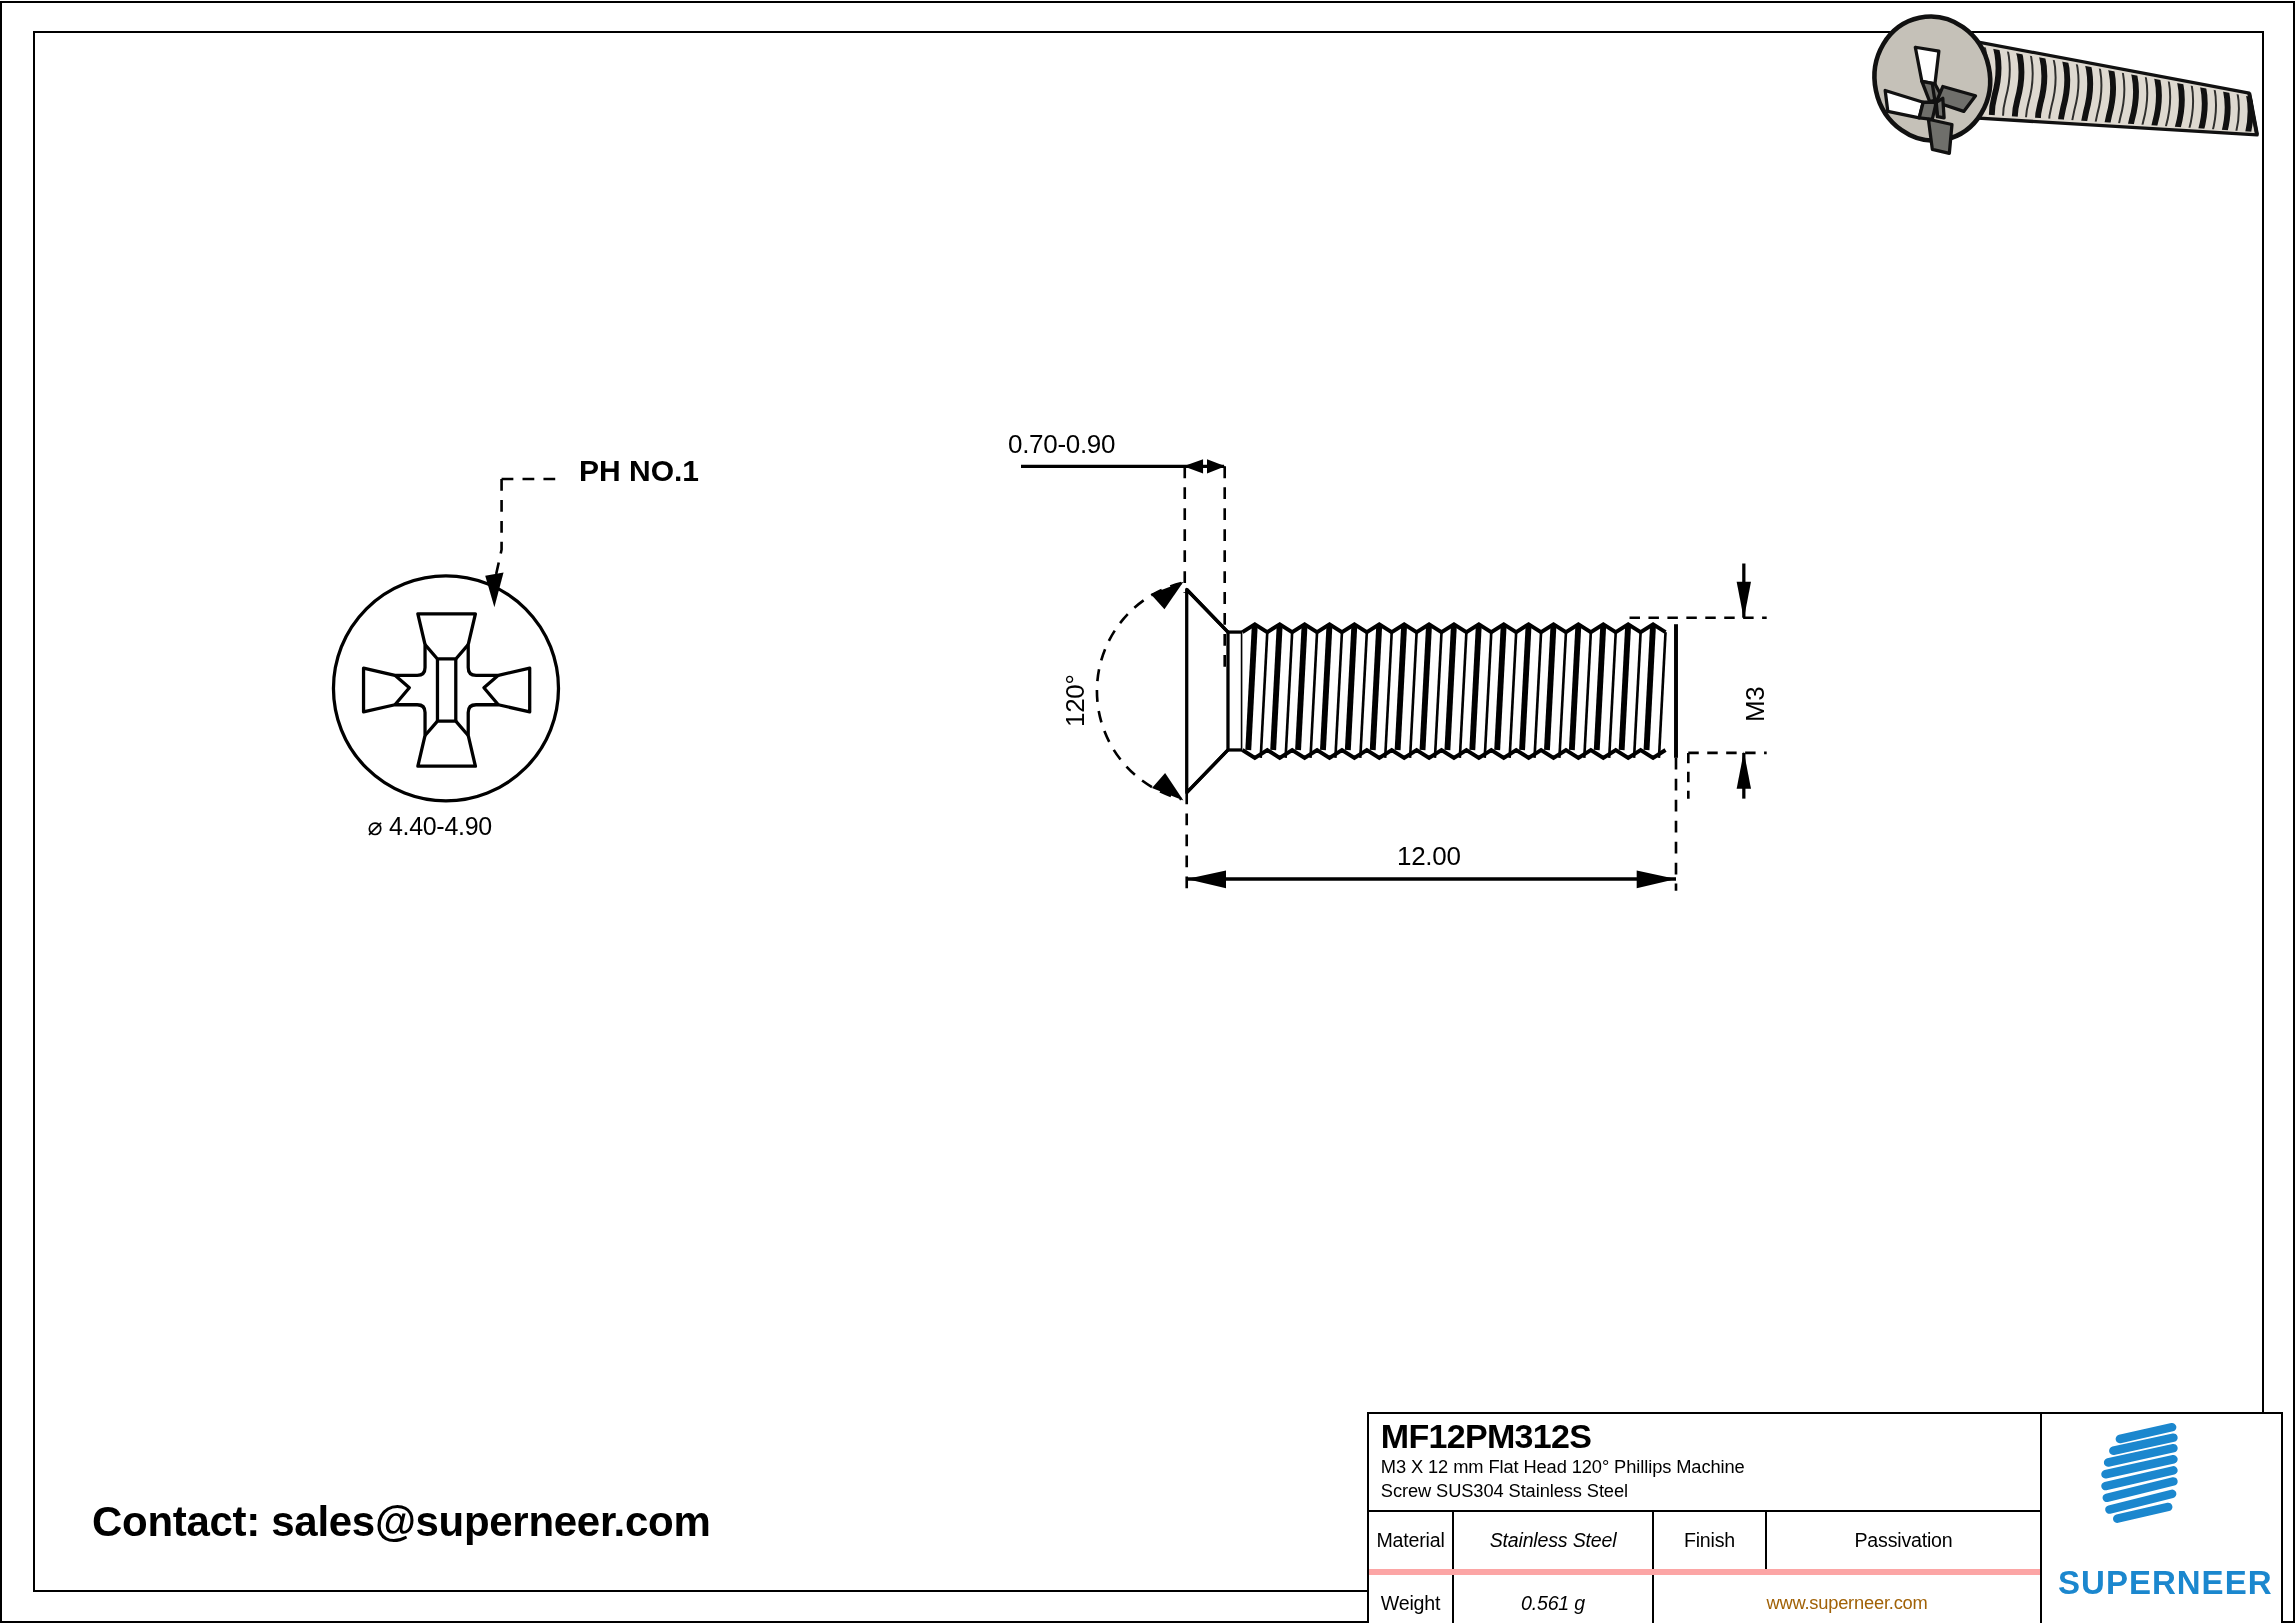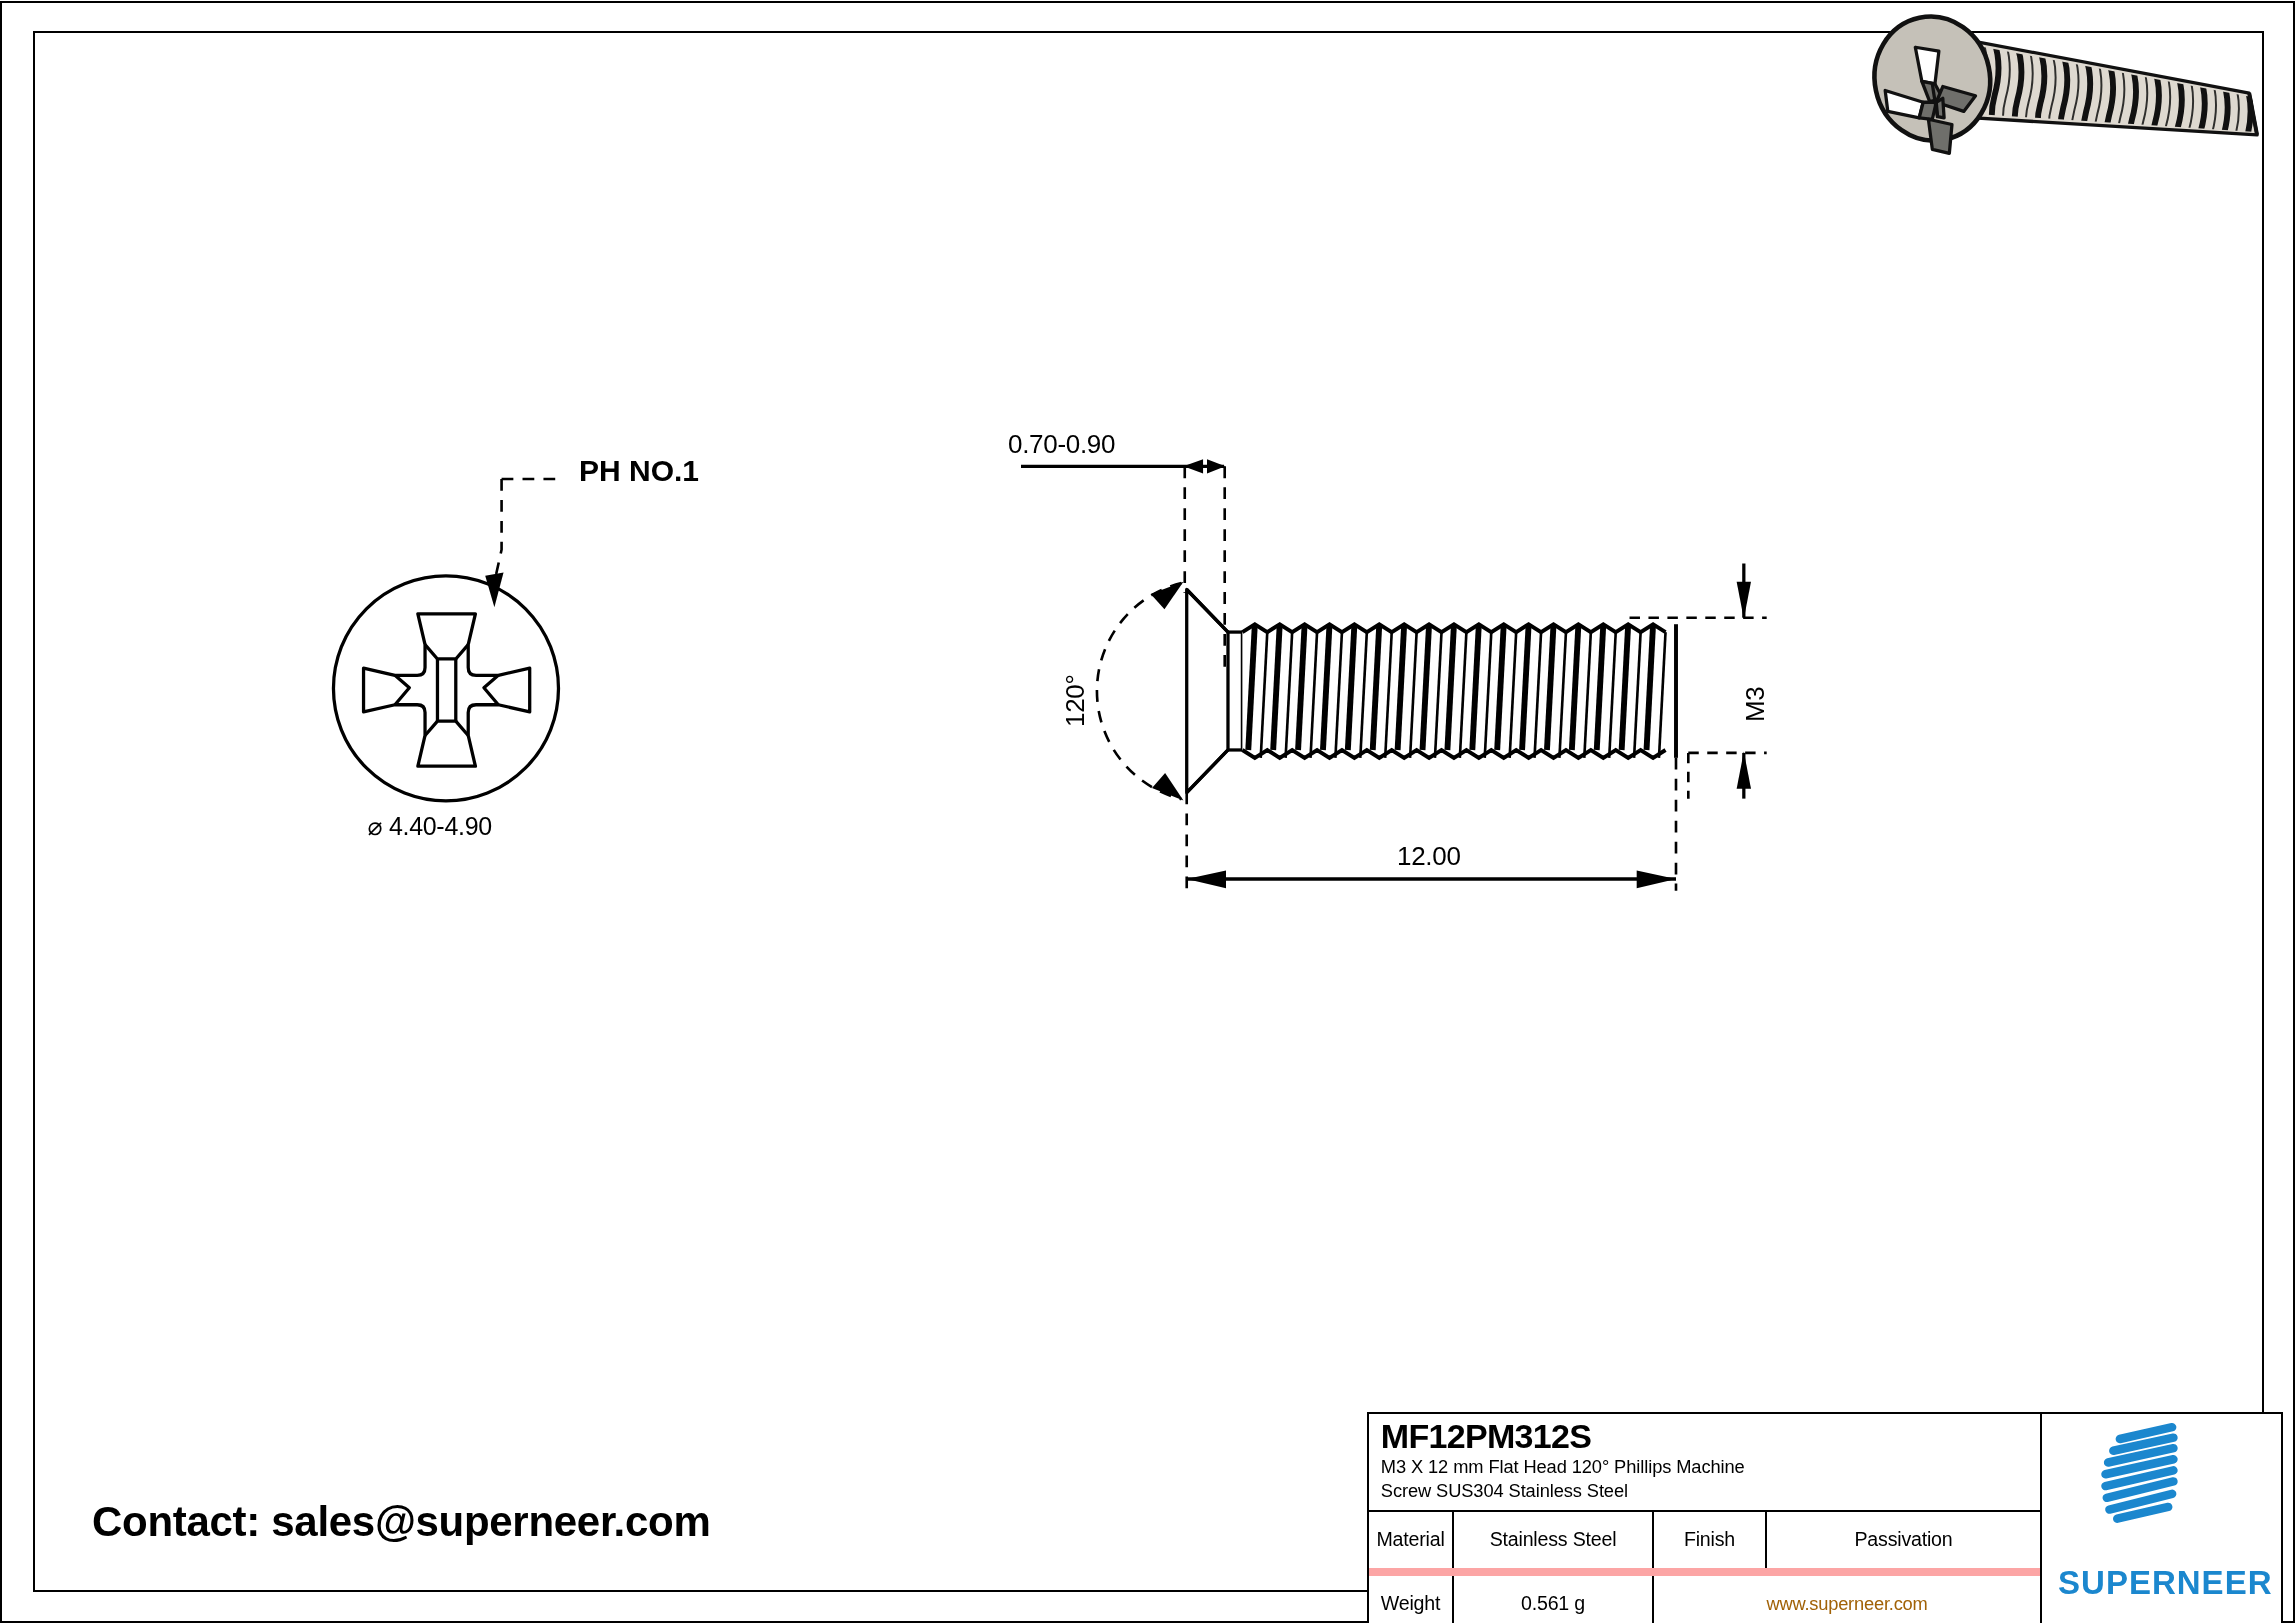--- a/index.html
+++ b/index.html
@@ -89,31 +89,31 @@
   .tb-descline {
     font-size: 18.3px; color: #000;
     line-height: 1.32;
     letter-spacing: -0.1px;
   }
   .tb-row {
     display: flex;
     flex: 1 1 0;
     min-height: 0;
   }
-  .tb-row.first { border-bottom: 8px solid #fca5a5; }
+  .tb-row.first { border-bottom: 6px solid #fca5a5; }
   .tb-cell {
     display: flex; align-items: center; justify-content: center;
     border-right: 2px solid #000;
     font-size: 19.6px; color: #000;
     line-height: 1;
     letter-spacing: -0.2px;
   }
   .tb-cell:last-child { border-right: none; }
   .c-label  { width: 85px; }
-  .c-value  { width: 200px; }
+  .c-value  { width: 200px; font-style: italic; }
   .c-finish { width: 113px; }
   .c-fvalue { flex: 1; }
   .c-wide   { flex: 1; }
   .link { color: #a16207; font-size: 18.3px; }
   
   #tb-logo {
     flex: 1;
     position: relative;
   }
   #logo-mark { position: absolute; left: 58px; top: 7.9px; }

